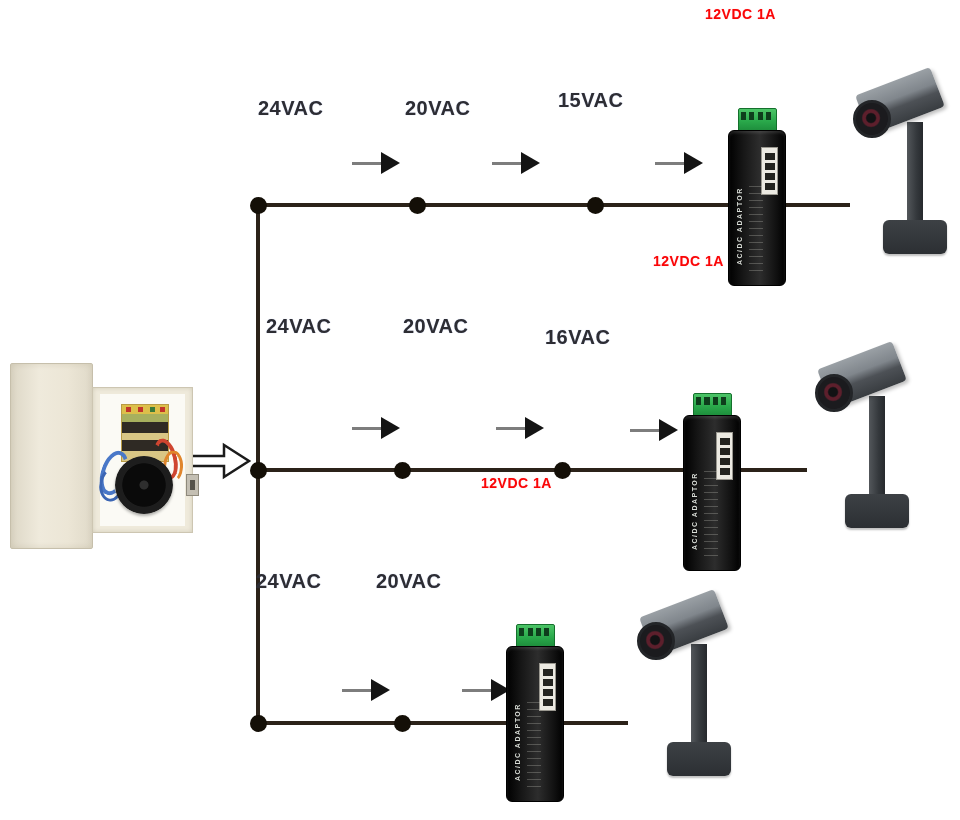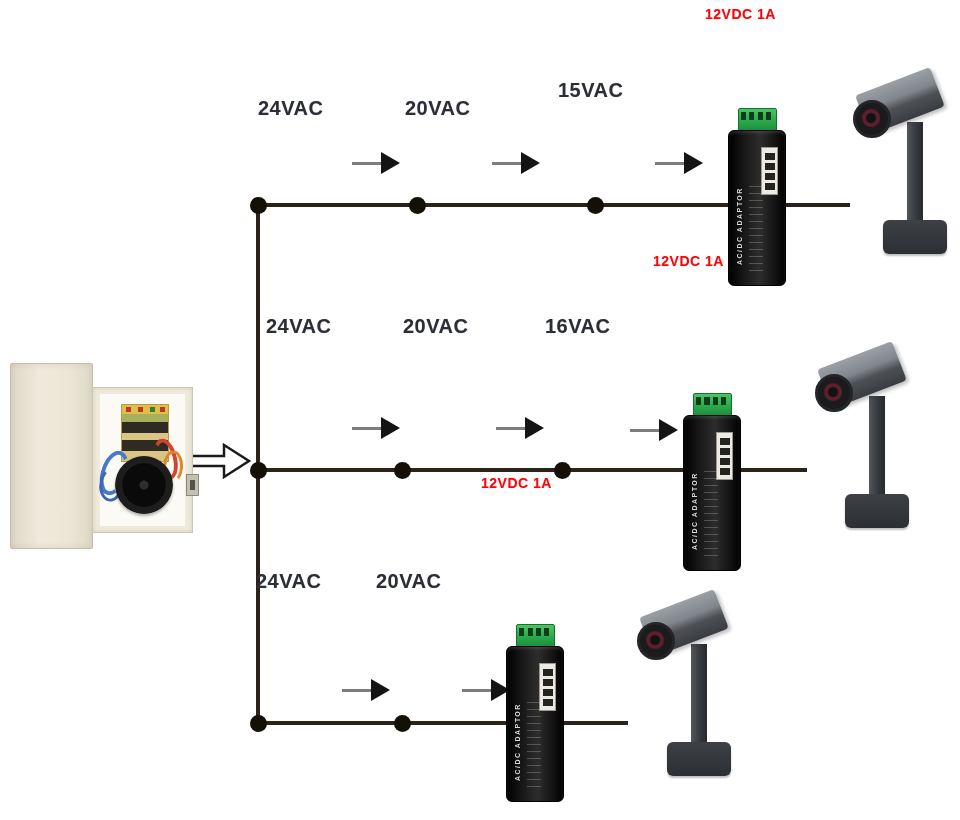--- a/index.html
+++ b/index.html
@@ -158,25 +158,25 @@
       <i class="shaft"></i>
       <i class="head"></i>
     </div>
   <div class="sarrow" style="left:462px;top:679px;">
       <i class="shaft"></i>
       <i class="head"></i>
     </div>
 
   <span class="vlabel" style="left:258px;top:97px;">24VAC</span>
   <span class="vlabel" style="left:405px;top:97px;">20VAC</span>
-  <span class="vlabel" style="left:558px;top:79px;">15VAC</span>
+  <span class="vlabel" style="left:558px;top:89px;">15VAC</span>
 
   <span class="vlabel" style="left:266px;top:315px;">24VAC</span>
   <span class="vlabel" style="left:403px;top:315px;">20VAC</span>
-  <span class="vlabel" style="left:545px;top:315px;">16VAC</span>
+  <span class="vlabel" style="left:545px;top:326px;">16VAC</span>
 
   <span class="vlabel" style="left:256px;top:570px;">24VAC</span>
   <span class="vlabel" style="left:376px;top:570px;">20VAC</span>
 
   <span class="rlabel" style="left:705px;top:6px;">12VDC 1A</span>
   <span class="rlabel" style="left:653px;top:253px;">12VDC 1A</span>
   <span class="rlabel" style="left:481px;top:475px;">12VDC 1A</span>
 
   <div class="adapter" style="left:728px;top:108px;">
     <div class="ad-terminal"></div>

